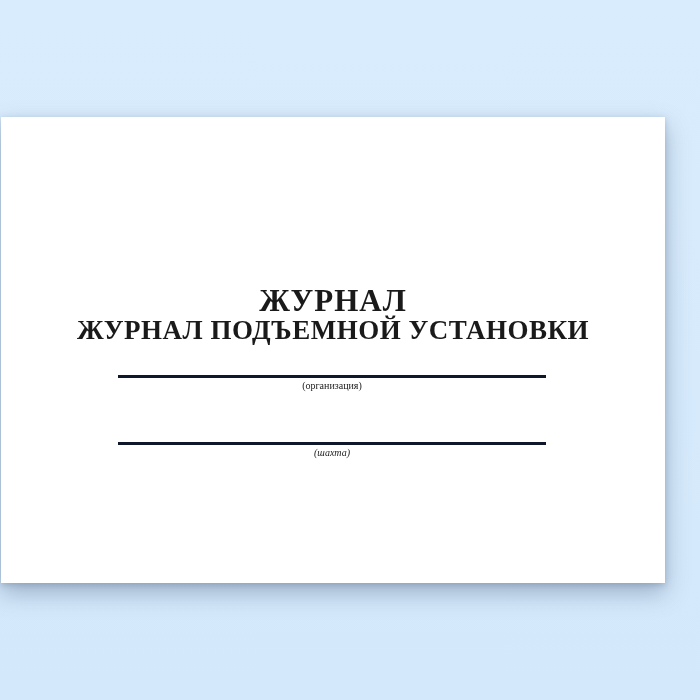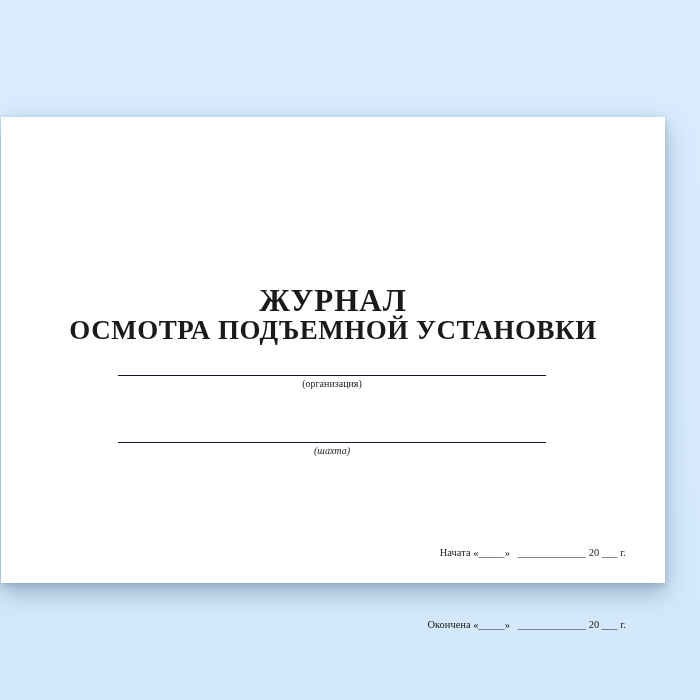--- a/index.html
+++ b/index.html
@@ -46,21 +46,21 @@
     font-size: 27px;
     font-weight: bold;
     letter-spacing: 0.5px;
     line-height: 1;
     color: #1a1a1a;
   }
   .field {
     position: absolute;
     left: 117px;
     width: 428px;
-    border-top: 1px solid #0f172a;
+    border-top: 3px solid #0f172a;
   }
   .field-1 { top: 258px; }
   .field-2 { top: 291px; }
   .field-3 { top: 325px; font-style: italic; }
   .field-label {
     margin-top: 2px;
     text-align: center;
     font-size: 10px;
     line-height: 12px;
     color: #1a1a1a;
@@ -77,30 +77,26 @@
   }
 </style>
 </head>
 <body>
 
 <div class="canvas">
   <div class="page">
 
     <h1 class="title">ЖУРНАЛ</h1>
 
-    <h2 class="subtitle">ОСМОТРА ПОДЪЕМНОЙ УСТАНОВКИ</h2>
+    <h2 class="subtitle">ЖУРНАЛ ПОДЪЕМНОЙ УСТАНОВКИ</h2>
 
     <div class="field field-1">
       <div class="field-label">(организация)</div>
     </div>
 
 
     <div class="field field-3">
       <div class="field-label">(шахта)</div>
     </div>
 
-    <div class="dates">
-      <div class="date-row">Начата «_____»   _____________ 20 ___ г.</div>
-      <div class="date-row">Окончена «_____»   _____________ 20 ___ г.</div>
-    </div>
 
   </div>
 </div>
 
 </body></html>

